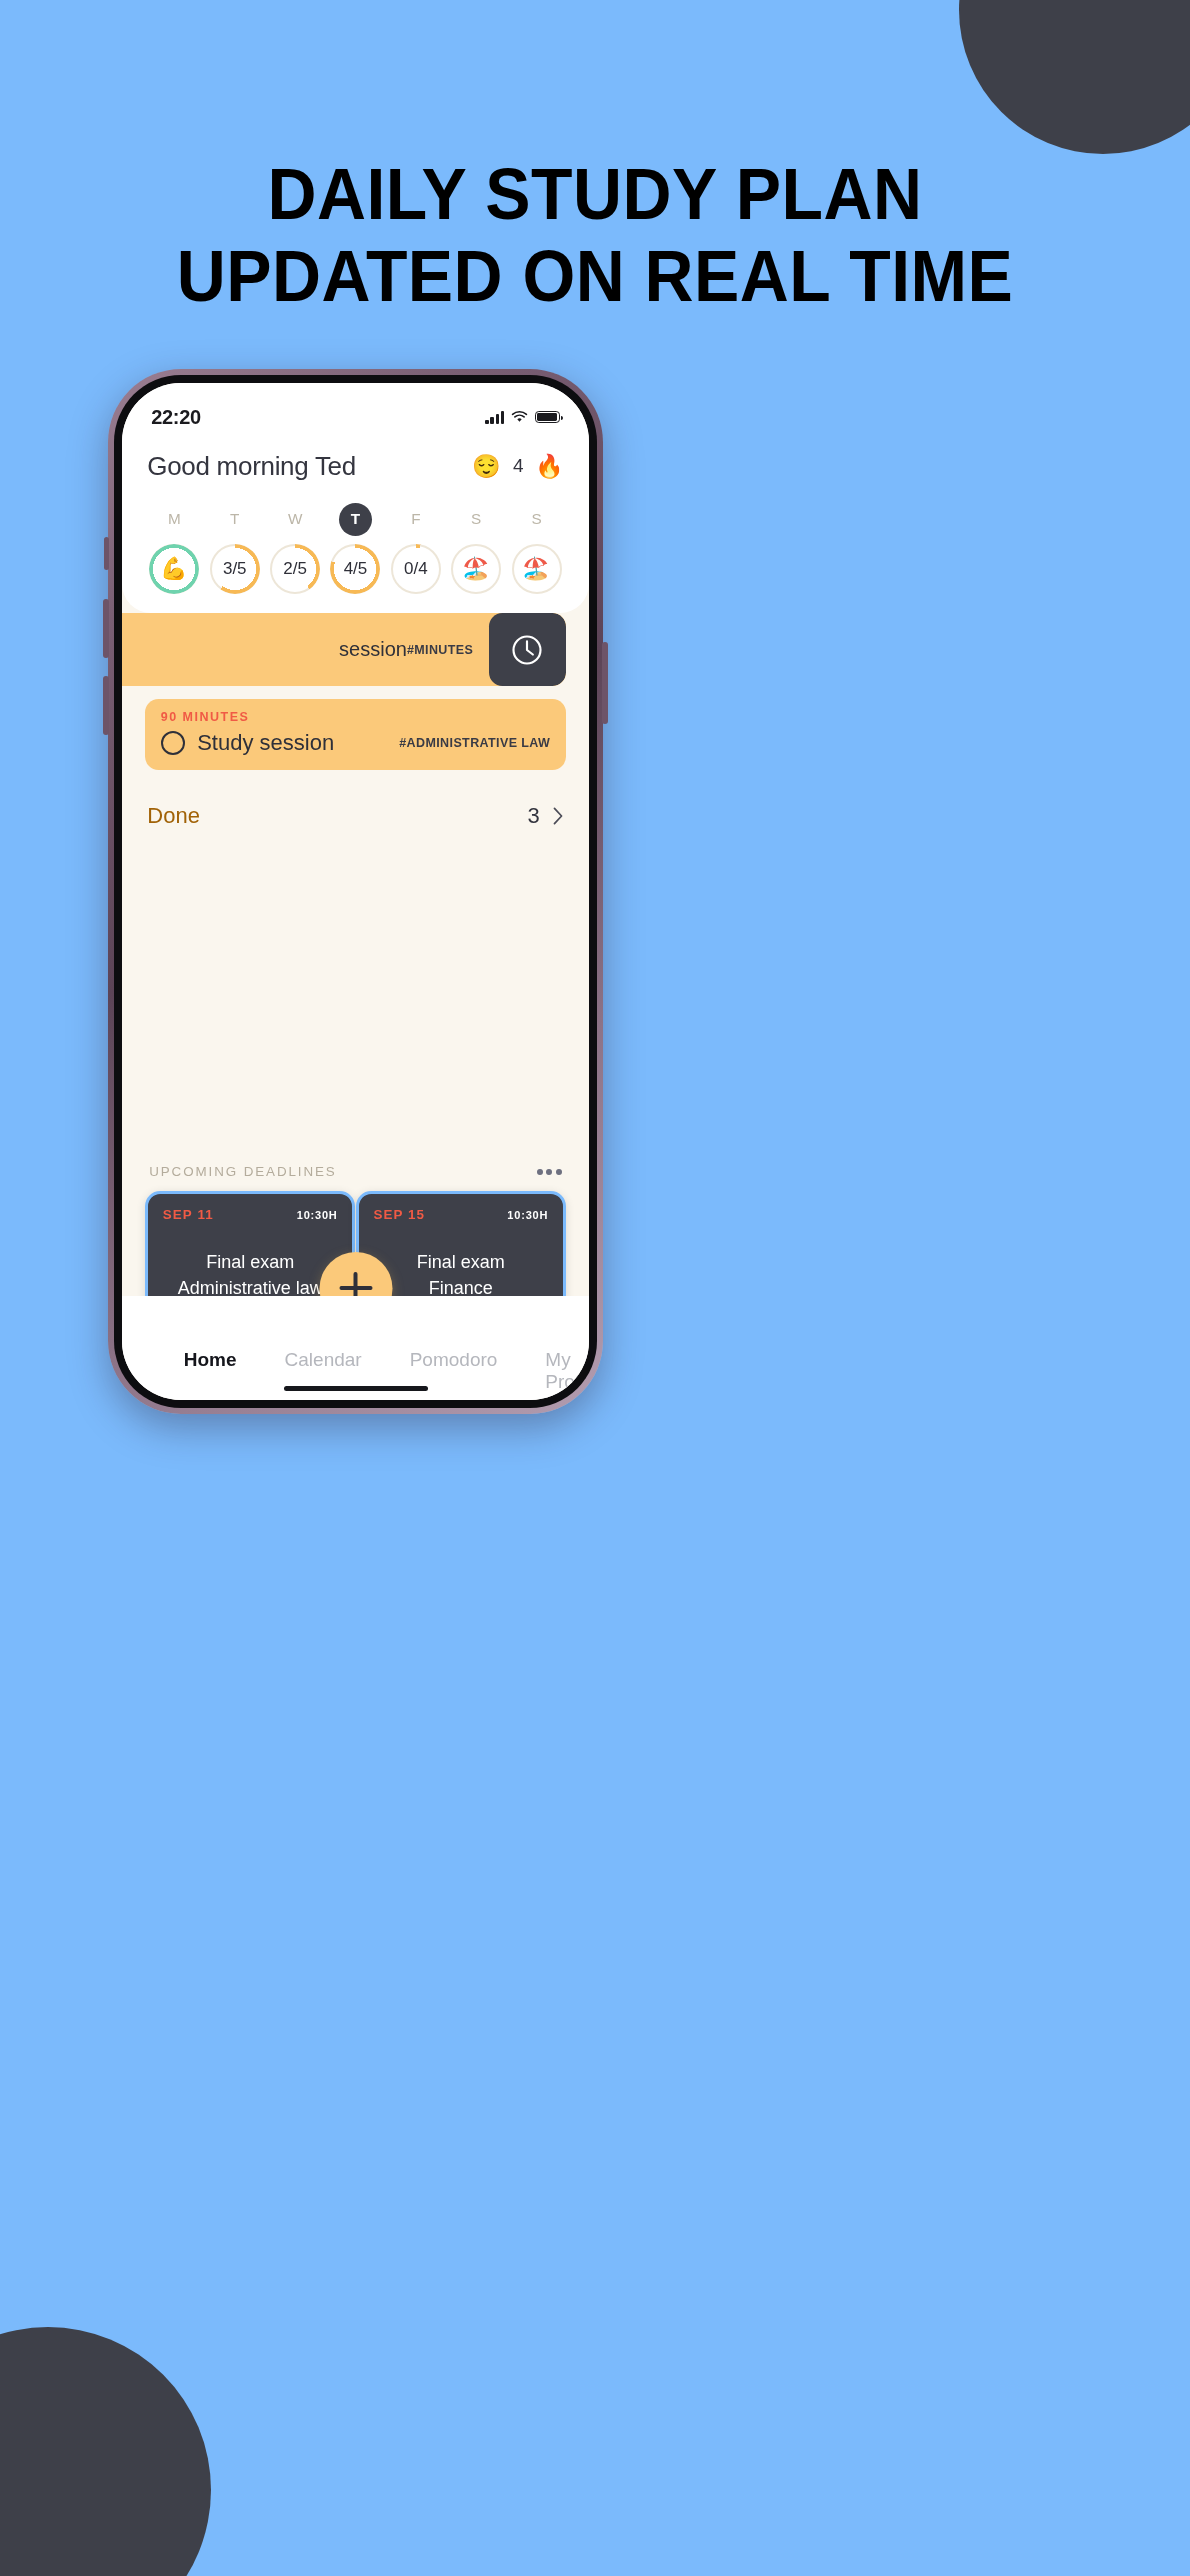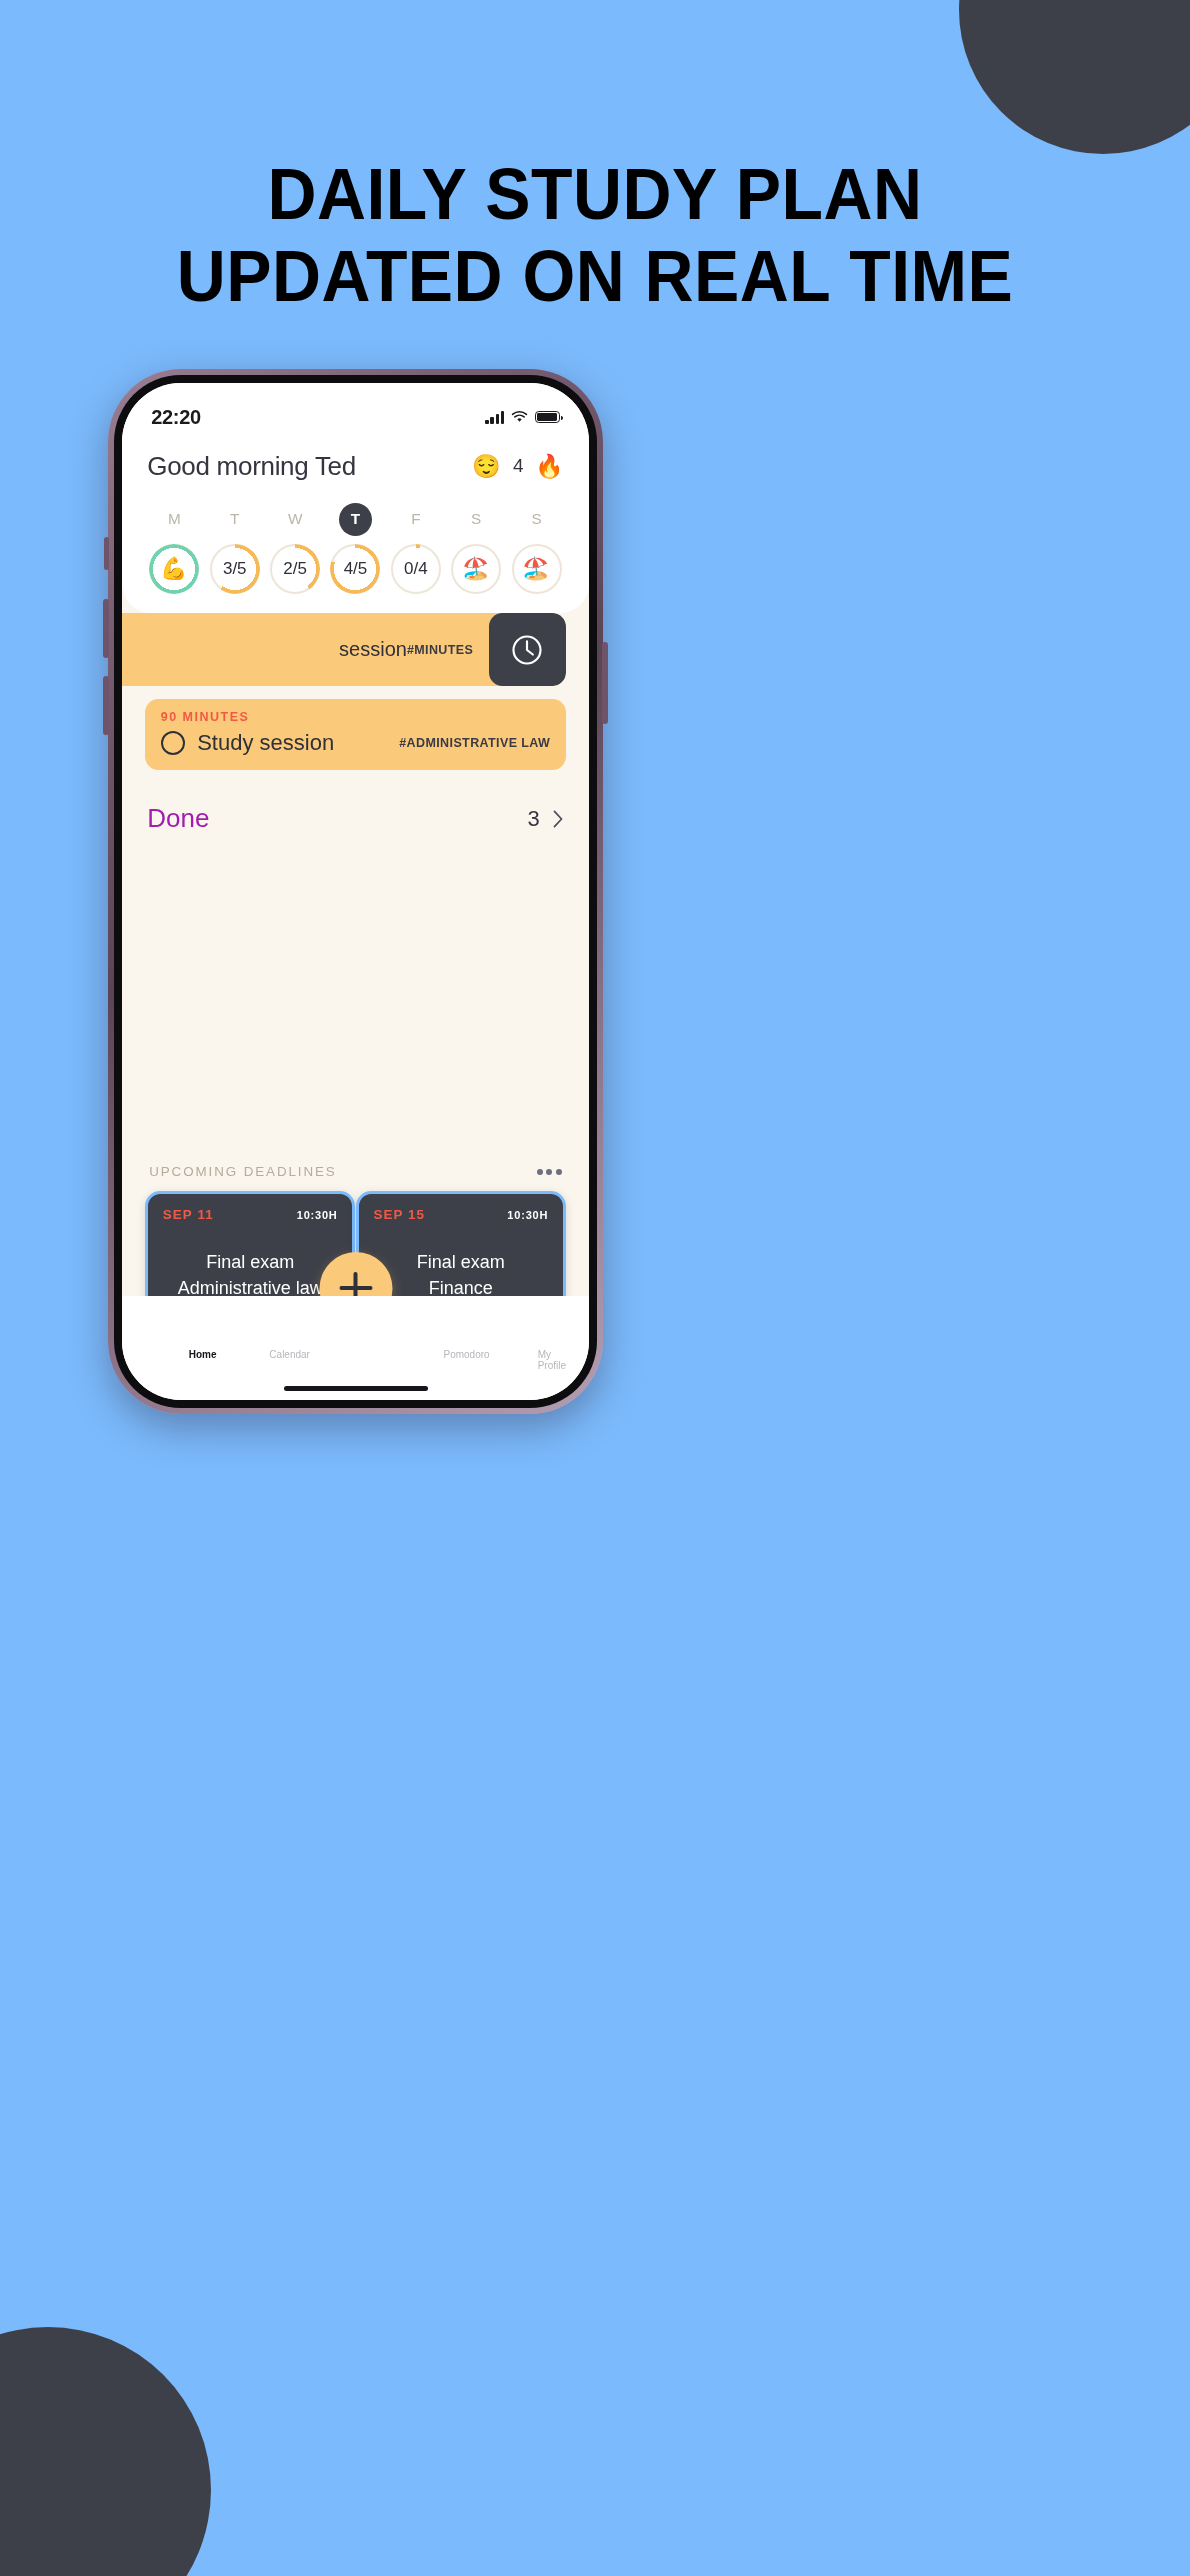--- a/index.html
+++ b/index.html
@@ -125,21 +125,21 @@
   #task1-timer svg { width:36px; height:36px; }
 
   #task2 { padding:11.5px 15.3px 13.4px; }
   .dur { font-size:12.5px; font-weight:bold; color:#F05A45; letter-spacing:1.5px; }
   #task2 .row { display:flex; align-items:center; justify-content:space-between; margin-top:5.8px; }
   #task2 .left { display:flex; align-items:center; gap:12.5px; }
   .checkcircle { width:24px; height:24px; border:2.3px solid #2f3039; border-radius:50%; }
   #task2 .tname { font-size:22px; color:#2f3039; }
 
   #donerow { display:flex; align-items:center; justify-content:space-between; padding:21px 1.9px 0; }
-  #donerow .lbl { font-size:26px; color:#a21caf; }
+  #donerow .lbl { font-size:22px; color:#a16207; }
   #donerow .right { display:flex; align-items:center; gap:13.4px; }
   #done-count { font-size:22px; color:#34353F; }
   .chev { width:10.5px; height:18px; }
 
   
   #deadlines { position:absolute; left:23px; right:23px; top:551px; }
   #dl-head { display:flex; align-items:center; justify-content:space-between; padding:0 3.8px 11.5px; }
   #dl-title { font-size:13.4px; letter-spacing:1.9px; color:#B4AC9C; }
   .dots { display:flex; gap:3.8px; }
   .dots i { width:5.8px; height:5.8px; border-radius:50%; background:#6e7080; display:block; }
@@ -155,21 +155,21 @@
   .dl-body { text-align:center; margin-top:27px; font-size:18px; line-height:1.45; }
 
   
   #navbar {
     position:absolute; left:0; right:0; bottom:0; height:104px;
     background:#fff; display:flex; align-items:flex-start;
     padding:15.3px 13.4px 0;
   }
   .navitem { flex:1; display:flex; flex-direction:column; align-items:center; gap:6.7px; }
   .navitem .icn { height:31px; display:flex; align-items:flex-end; }
-  .navitem .lbl { font-size:10px; color:#B5B7BD;margin-left:48px; }
+  .navitem .lbl { font-size:19px; color:#B5B7BD;margin-left:48px; }
   .navitem.active .lbl { color:#15161c; font-weight:bold; }
   .navspacer { flex:1; }
   #fab {
     position:absolute; left:50%; transform:translateX(-50%);
     bottom:75px; width:73px; height:73px; border-radius:50%;
     background:#FBC97A; display:flex; align-items:center; justify-content:center;
     box-shadow:0 3.8px 11.5px rgba(200,160,80,.35);
   }
   #fab .plus { position:relative; width:33px; height:33px; }
   #fab .plus:before, #fab .plus:after {

